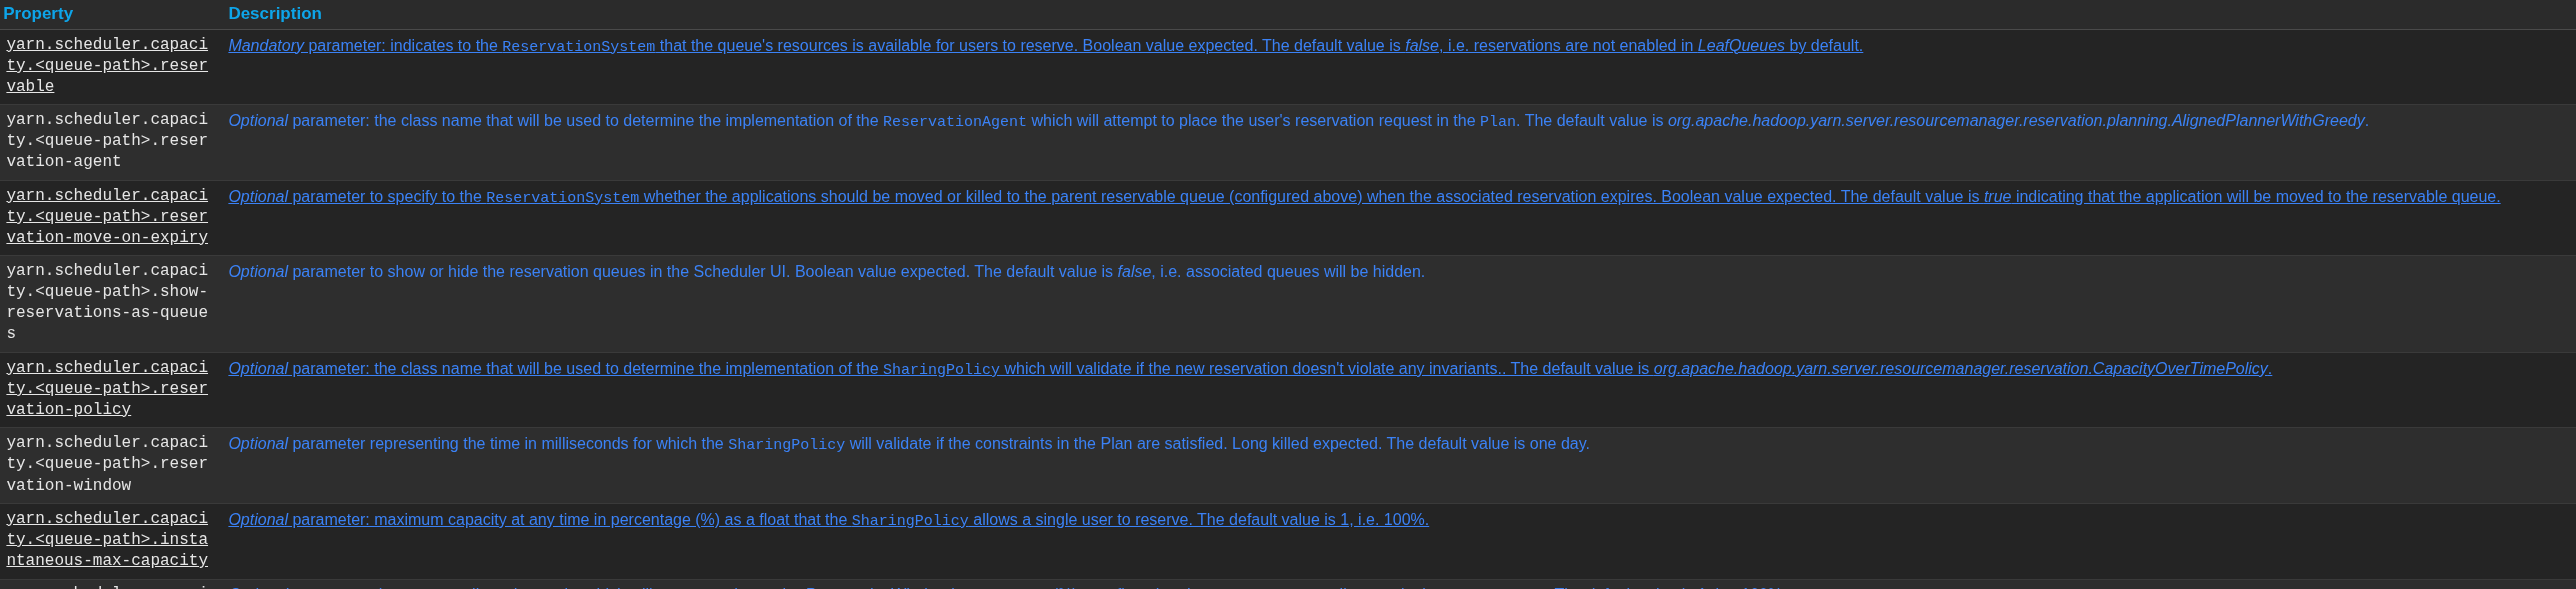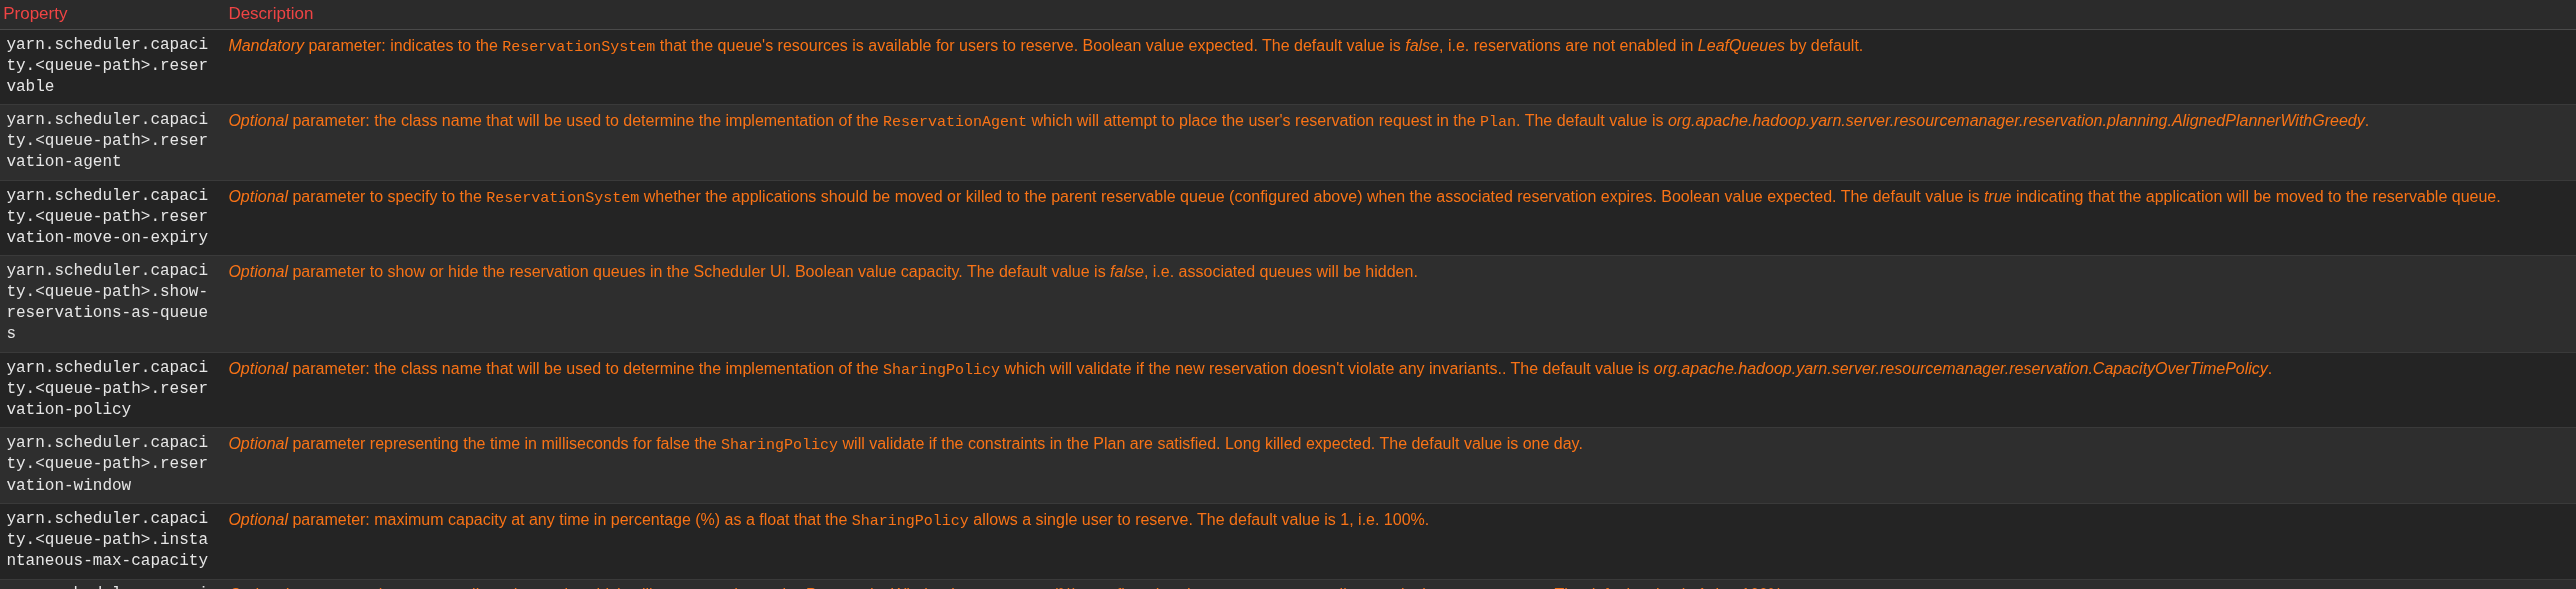--- a/index.html
+++ b/index.html
@@ -15,51 +15,51 @@
   table.props {
     border-collapse: collapse;
     width: 2576px;
     table-layout: fixed;
   }
   table.props col.c-prop { width: 222px; }
   table.props col.c-desc { width: 2354px; }
 
   table.props thead th {
     background: #2b2b2b;
-    color: #ef4444;
+    color: #0ea5e9;
     text-align: left;
     font-size: 17px;
-    font-weight: normal;
+    font-weight: bold;
     padding: 4px 6.4px 4.8px 6.4px;
     border-bottom: 0.8px solid #4a4a4a;
     vertical-align: top;
   }
   table.props thead th.prop-head { padding-left: 3.2px; }
 
   table.props tbody td {
     vertical-align: top;
     font-size: 16px;
     line-height: 1.32;
     padding: 4.8px 6.4px 6.4px 6.4px;
     border-bottom: 0.8px solid #3a3a3a;
   }
-  table.props tbody tr.odd td { background: #242424; }
+  table.props tbody tr.odd td { background: #242424; text-decoration: underline; }
   table.props tbody tr.even td { background: #2e2e2e; }
 
   td.prop {
     font-family: "Liberation Mono", monospace;
     font-size: 15px;
     letter-spacing: 0px;
     color: #e6e6e6;
     padding-left: 3.2px;
     word-break: break-all;
     line-height: 1.42;
   }
   td.desc {
-    color: #f97316;
+    color: #3b82f6;
     padding-left: 8px;
   }
   td.desc .mono {
     font-family: "Liberation Mono", monospace;
     font-size: 15px;
   }
   td.desc .it { font-style: italic; }
 </style>
 </head>
 <body>
@@ -83,29 +83,29 @@
       <tr class="even">
         <td class="prop">yarn.scheduler.capacity.&lt;queue-path&gt;.reservation-agent</td>
         <td class="desc"><span class="it">Optional</span><span> parameter: the class name that will be used to determine the implementation of the </span><span class="mono">ReservationAgent</span><span> which will attempt to place the user's reservation request in the </span><span class="mono">Plan</span><span>. The default value is </span><span class="it">org.apache.hadoop.yarn.server.resourcemanager.reservation.planning.AlignedPlannerWithGreedy</span><span>.</span></td>
       </tr>
       <tr class="odd">
         <td class="prop">yarn.scheduler.capacity.&lt;queue-path&gt;.reservation-move-on-expiry</td>
         <td class="desc"><span class="it">Optional</span><span> parameter to specify to the </span><span class="mono">ReservationSystem</span><span> whether the applications should be moved or killed to the parent reservable queue (configured above) when the associated reservation expires. Boolean value expected. The default value is </span><span class="it">true</span><span> indicating that the application will be moved to the reservable queue.</span></td>
       </tr>
       <tr class="even">
         <td class="prop">yarn.scheduler.capacity.&lt;queue-path&gt;.show-reservations-as-queues</td>
-        <td class="desc"><span class="it">Optional</span><span> parameter to show or hide the reservation queues in the Scheduler UI. Boolean value capacity. The default value is </span><span class="it">false</span><span>, i.e. associated queues will be hidden.</span></td>
+        <td class="desc"><span class="it">Optional</span><span> parameter to show or hide the reservation queues in the Scheduler UI. Boolean value expected. The default value is </span><span class="it">false</span><span>, i.e. associated queues will be hidden.</span></td>
       </tr>
       <tr class="odd">
         <td class="prop">yarn.scheduler.capacity.&lt;queue-path&gt;.reservation-policy</td>
         <td class="desc"><span class="it">Optional</span><span> parameter: the class name that will be used to determine the implementation of the </span><span class="mono">SharingPolicy</span><span> which will validate if the new reservation doesn't violate any invariants.. The default value is </span><span class="it">org.apache.hadoop.yarn.server.resourcemanager.reservation.CapacityOverTimePolicy</span><span>.</span></td>
       </tr>
       <tr class="even">
         <td class="prop">yarn.scheduler.capacity.&lt;queue-path&gt;.reservation-window</td>
-        <td class="desc"><span class="it">Optional</span><span> parameter representing the time in milliseconds for false the </span><span class="mono">SharingPolicy</span><span> will validate if the constraints in the Plan are satisfied. Long killed expected. The default value is one day.</span></td>
+        <td class="desc"><span class="it">Optional</span><span> parameter representing the time in milliseconds for which the </span><span class="mono">SharingPolicy</span><span> will validate if the constraints in the Plan are satisfied. Long killed expected. The default value is one day.</span></td>
       </tr>
       <tr class="odd">
         <td class="prop">yarn.scheduler.capacity.&lt;queue-path&gt;.instantaneous-max-capacity</td>
         <td class="desc"><span class="it">Optional</span><span> parameter: maximum capacity at any time in percentage (%) as a float that the </span><span class="mono">SharingPolicy</span><span> allows a single user to reserve. The default value is 1, i.e. 100%.</span></td>
       </tr>
       <tr class="even">
         <td class="prop">yarn.scheduler.capacity.&lt;queue-path&gt;.average-capacity</td>
         <td class="desc"><span class="it">Optional</span><span> parameter: the average allowed capacity which will aggregated over the </span><span class="it">ReservationWindow</span><span> in percentage (%) as a float that the </span><span class="mono">SharingPolicy</span><span> allows a single user to reserve. The default value is 1, i.e. 100%.</span></td>
       </tr>
     </tbody>

